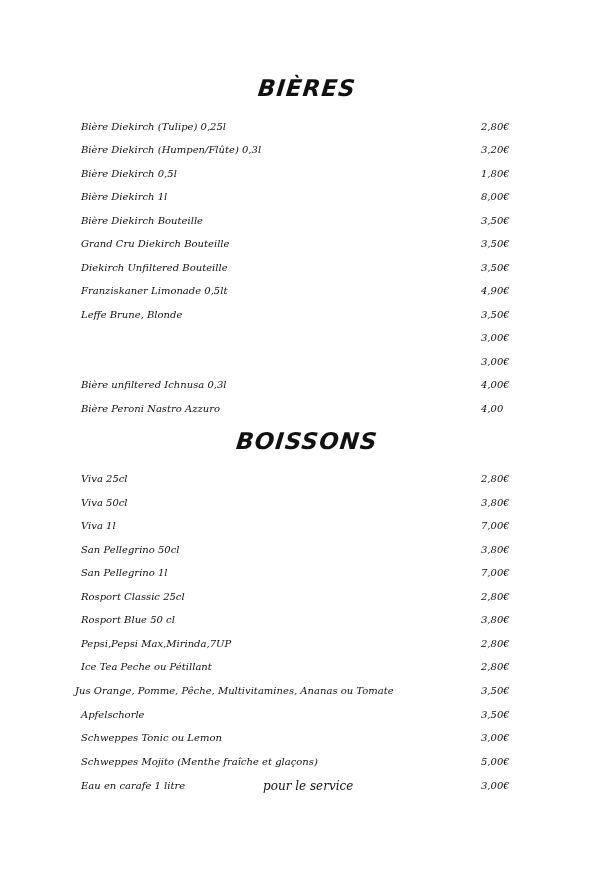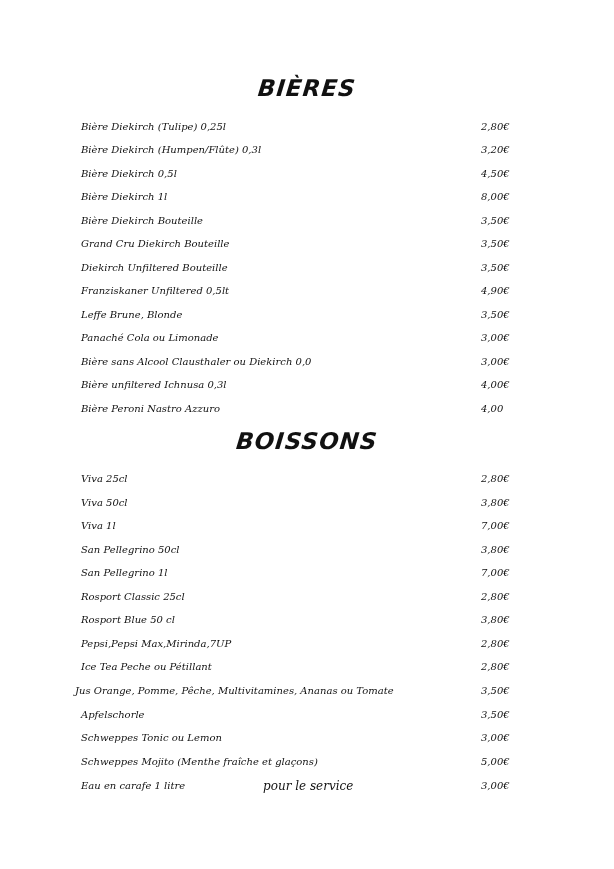--- a/index.html
+++ b/index.html
@@ -27,52 +27,50 @@
     <div class="row" style="top:117px;">
         <span class="name">Bière Diekirch (Tulipe) 0,25l</span>
         <span class="price">2,80€</span>
       </div>
     <div class="row" style="top:140px;">
         <span class="name">Bière Diekirch (Humpen/Flûte) 0,3l</span>
         <span class="price">3,20€</span>
       </div>
     <div class="row" style="top:164px;padding-left:20px;">
         <span class="name">Bière Diekirch 0,5l</span>
-        <span class="price">4,50€</span>
+        <span class="price">1,80€</span>
       </div>
     <div class="row" style="top:187px;">
         <span class="name">Bière Diekirch 1l</span>
         <span class="price">8,00€</span>
       </div>
     <div class="row" style="top:211px;padding-left:21px;">
         <span class="name">Bière Diekirch Bouteille</span>
         <span class="price">3,50€</span>
       </div>
     <div class="row" style="top:234px;">
         <span class="name">Grand Cru Diekirch Bouteille</span>
         <span class="price">3,50€</span>
       </div>
     <div class="row" style="top:258px;">
         <span class="name">Diekirch Unfiltered Bouteille</span>
         <span class="price">3,50€</span>
       </div>
     <div class="row" style="top:281px;">
-        <span class="name">Franziskaner Unfiltered 0,5lt</span>
+        <span class="name">Franziskaner Limonade 0,5lt</span>
         <span class="price">4,90€</span>
       </div>
     <div class="row" style="top:305px;">
         <span class="name">Leffe Brune, Blonde</span>
         <span class="price">3,50€</span>
       </div>
     <div class="row" style="top:328px;">
-        <span class="name">Panaché Cola ou Limonade</span>
         <span class="price">3,00€</span>
       </div>
     <div class="row" style="top:352px;">
-        <span class="name">Bière sans Alcool Clausthaler ou Diekirch 0,0</span>
         <span class="price">3,00€</span>
       </div>
     <div class="row" style="top:375px;">
         <span class="name">Bière unfiltered Ichnusa 0,3l</span>
         <span class="price">4,00€</span>
       </div>
     <div class="row" style="top:399px;">
         <span class="name">Bière Peroni Nastro Azzuro</span>
         <span class="price">4,00</span>
       </div>

